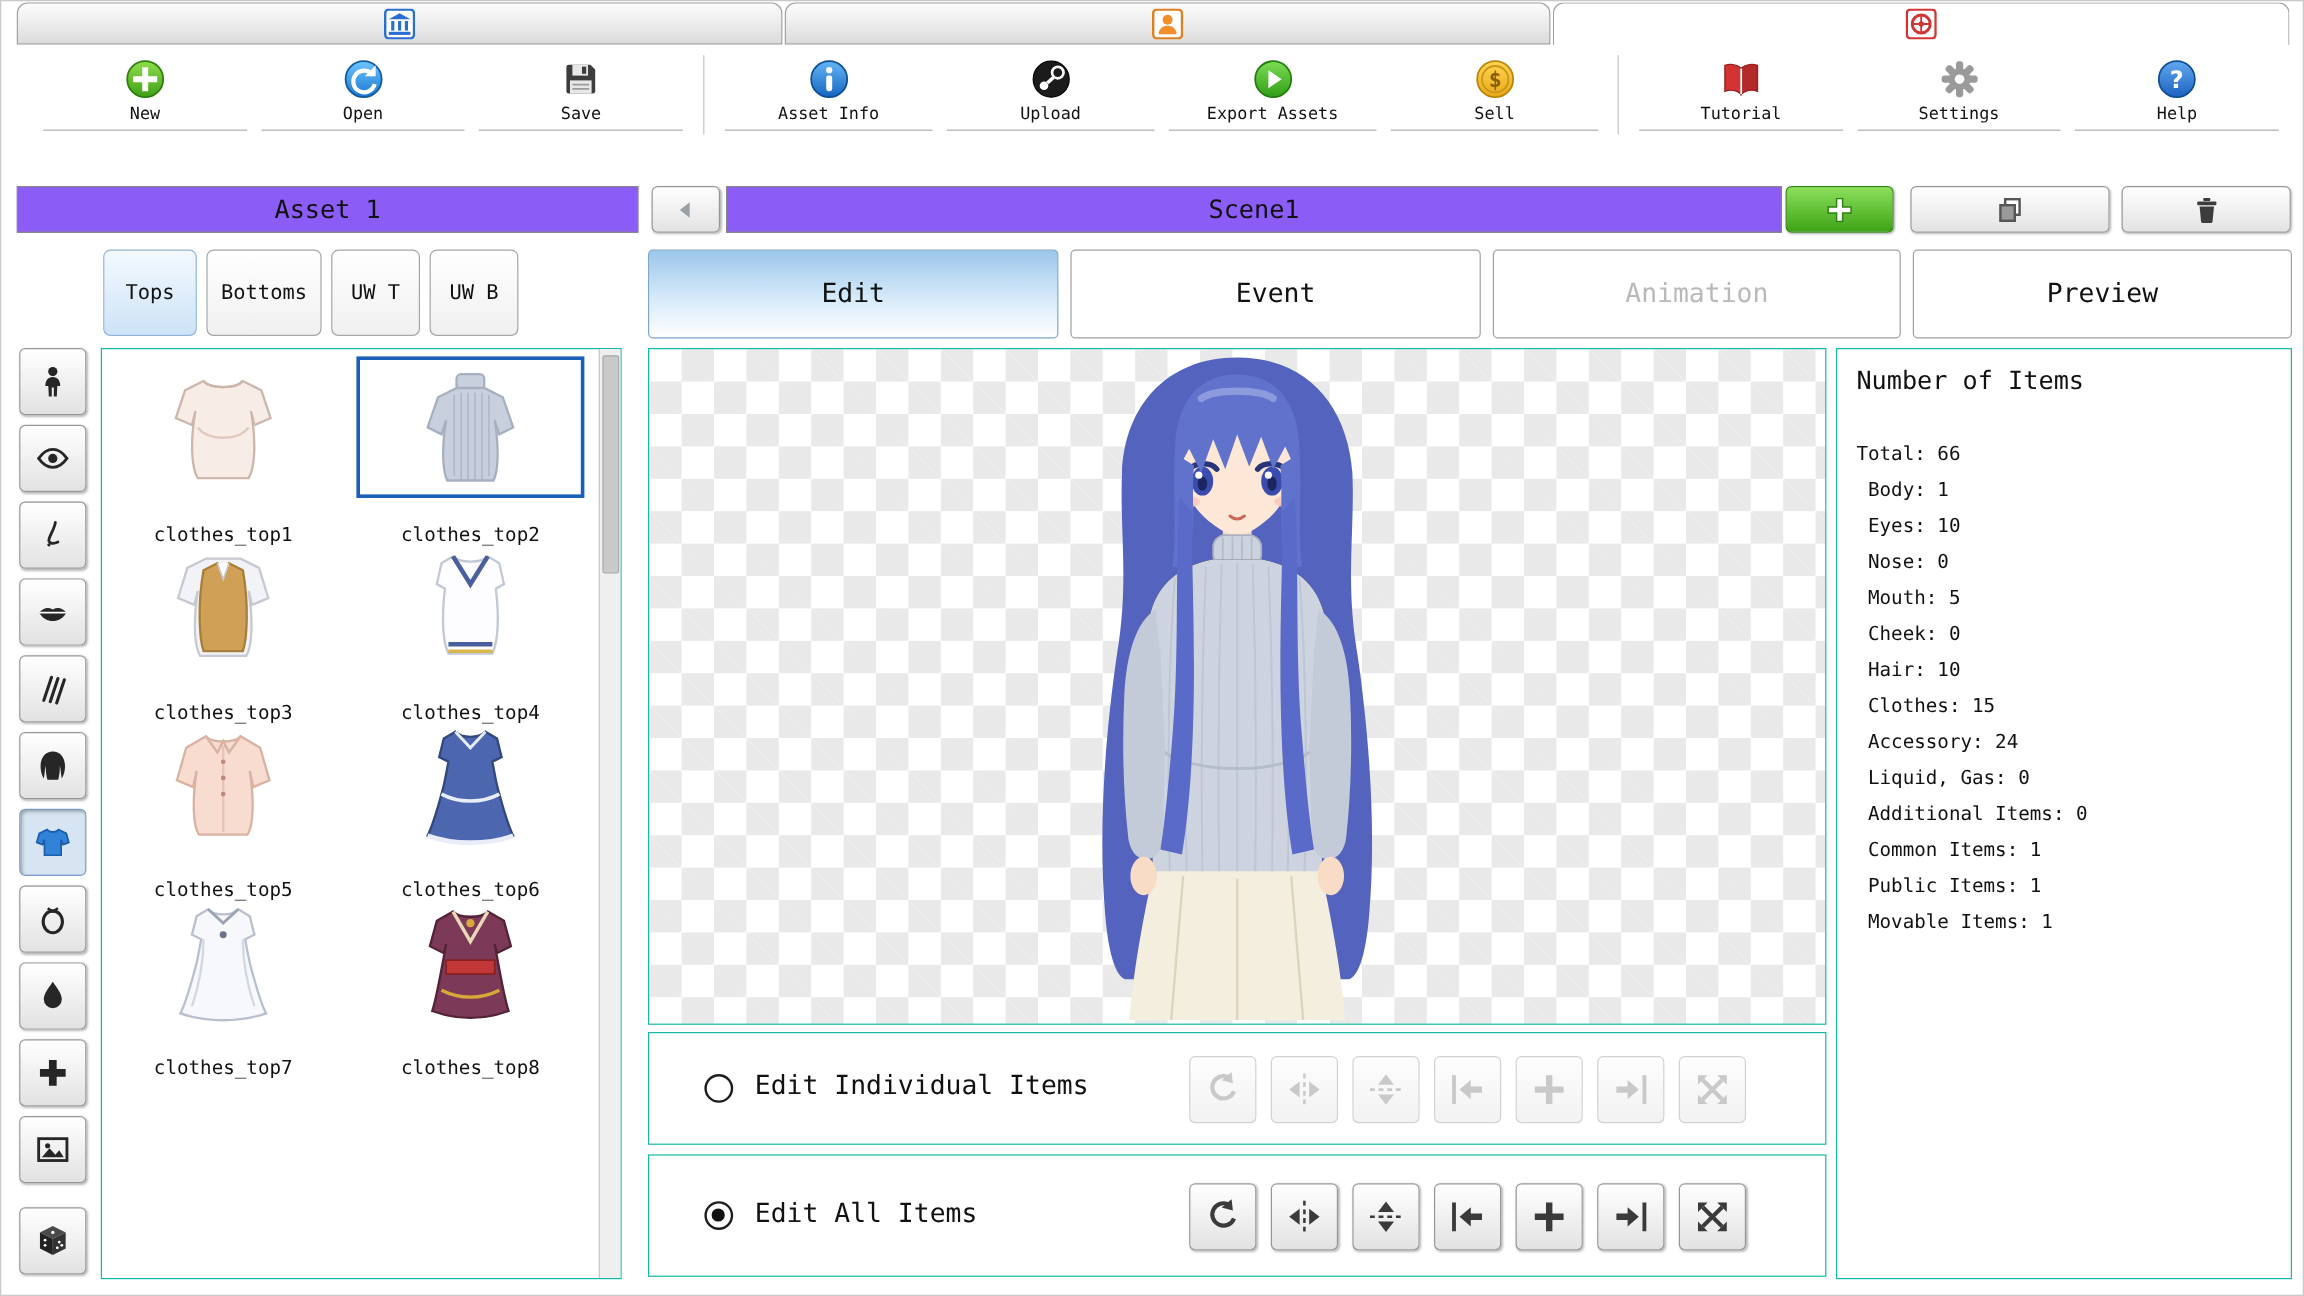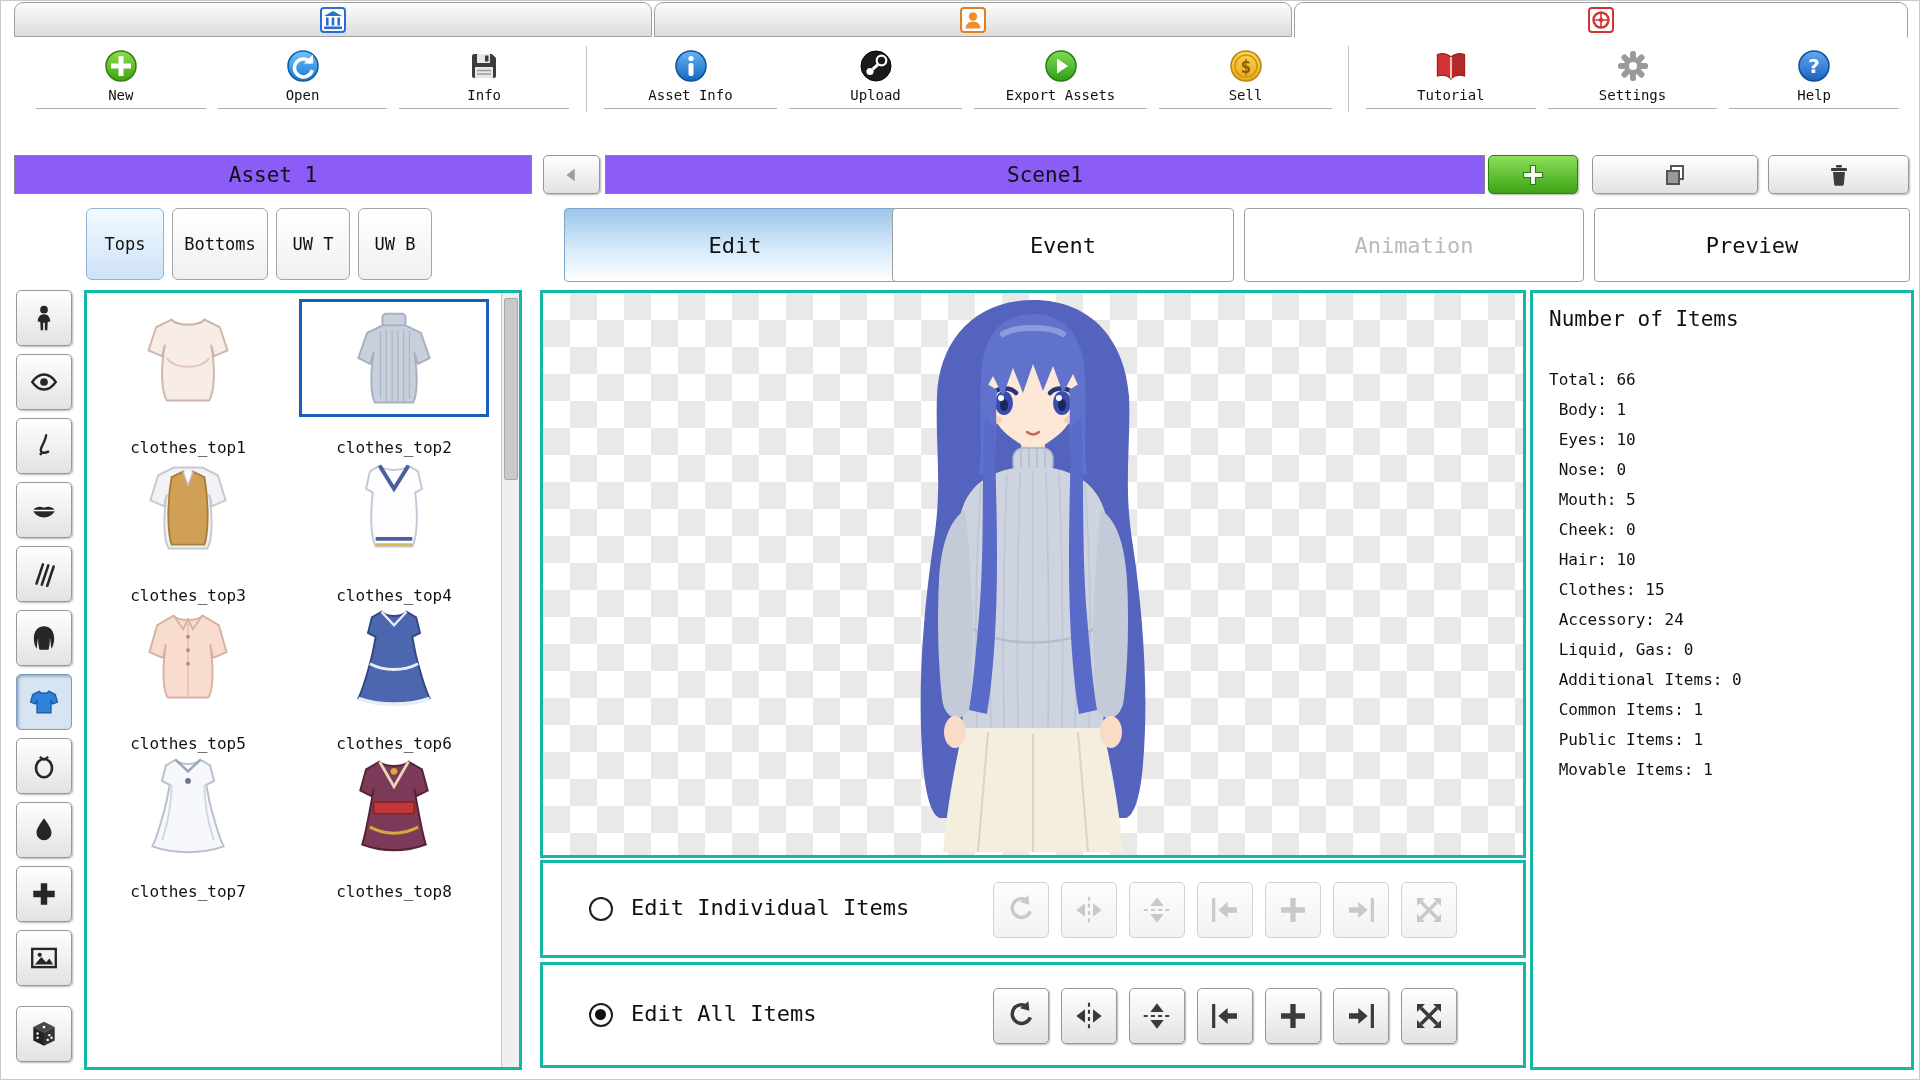--- a/index.html
+++ b/index.html
@@ -16,21 +16,21 @@
   .toolbtn span{font-size:14px}
   .bevel{background:linear-gradient(#ffffff,#e2e2e2);border:1px solid #979797;border-radius:5px;box-shadow:1px 1px 2px rgba(0,0,0,.28),inset 0 1px 0 #fff}
   .cattab{position:absolute;top:208px;height:70px;border-radius:6px;display:flex;align-items:center;justify-content:center;font-size:17px;border:1px solid #a5a5a5;background:linear-gradient(#ffffff,#f0f0f0)}
   .cattab.sel{background:linear-gradient(#f3f9ff,#cde3f6);border-color:#8fb4d8}
   .modetab{position:absolute;top:208px;height:72px;border-radius:4px;display:flex;align-items:center;justify-content:center;font-size:22px;border:1px solid #a0a0a0;background:#fff}
   .modetab.sel{background:linear-gradient(180deg,#9cc6ea,#d6eafa 55%,#ffffff);border-color:#7fa6c8}
   .modetab.dis{color:#b9b9b9}
   .toolbox{position:absolute;left:16px;width:54px;height:54px;display:flex;align-items:center;justify-content:center;color:#262626}
   .toolbox svg{width:30px;height:30px}
   .toolbox.sel{background:#d7e5f3;box-shadow:inset 1.5px 1.5px 3px rgba(0,0,0,.3);border-color:#7a9cc6}
-  .panel{position:absolute;background:#fff;border:3px solid #14b8a6}
+  .panel{position:absolute;background:#fff;border:1px solid #14b8a6}
   .cell{position:absolute;width:190px;text-align:center}
   .thumbbox{height:118px;display:flex;align-items:flex-end;justify-content:center;border:3px solid transparent;box-sizing:border-box}
   .thumbbox.sel{border-color:#1a5fb8}
   .thumbbox svg{width:106px;height:106px}
   .celllabel{font-size:16px;margin-top:21px}
   .checker{background-color:#fff;background-image:linear-gradient(45deg,#e9e9e9 25%,transparent 25%,transparent 75%,#e9e9e9 75%),linear-gradient(45deg,#e9e9e9 25%,transparent 25%,transparent 75%,#e9e9e9 75%);background-position:0 0,27px 27px;background-size:54px 54px}
   .ctrl{position:absolute;width:54px;height:54px;display:flex;align-items:center;justify-content:center;color:#3a3a3a}
   .ctrl svg{width:32px;height:32px}
   .ctrl.dis{background:linear-gradient(#fdfdfd,#f2f2f2);border-color:#d2d2d2;box-shadow:none;color:#c9c9c9}
   .radio{position:absolute;width:24px;height:24px;border:2.5px solid #1d1d1d;border-radius:50%;background:#fff;box-sizing:border-box}
@@ -100,21 +100,21 @@
       <span>Open</span>
     </div>
     <div class="toolbtn">
       <svg viewBox="0 0 36 36" width="36" height="36">
           <path d="M6 8a2 2 0 0 1 2-2h18l4 4v18a2 2 0 0 1-2 2H8a2 2 0 0 1-2-2z" fill="#3d3d3d"></path>
           <rect x="11" y="6" width="13" height="9" fill="#e8e8e8"></rect>
           <rect x="19" y="7.5" width="3.5" height="6" fill="#3d3d3d"></rect>
           <rect x="9" y="19" width="18" height="11" fill="#e8e8e8"></rect>
           <path d="M11 22.5h14M11 26h14" stroke="#9a9a9a" stroke-width="1.5"></path>
         </svg>
-      <span>Info</span>
+      <span>Save</span>
     </div>
   </div>
   <div class="vdiv" style="left:586px;top:46px;height:66px"></div>
 
   <div class="tgroup" style="left:598px;width:740px">
     <div class="toolbtn">
       <svg viewBox="0 0 36 36" width="36" height="36">
           <defs>
             <linearGradient id="gI" x1="0" y1="0" x2="0" y2="1">
               <stop offset="0" stop-color="#64b5f6"></stop>
@@ -242,21 +242,21 @@
   <div class="cattab" style="left:172px;width:94px">
       <span>Bottoms</span>
     </div>
   <div class="cattab" style="left:276px;width:72px">
       <span>UW T</span>
     </div>
   <div class="cattab" style="left:358px;width:72px">
       <span>UW B</span>
     </div>
 
-  <div class="modetab sel" style="left:564px;width:340px">
+  <div class="modetab sel" style="left:540px;width:340px">
       <span>Edit</span>
     </div>
   <div class="modetab" style="left:892px;width:340px">
       <span>Event</span>
     </div>
   <div class="modetab dis" style="left:1244px;width:338px">
       <span>Animation</span>
     </div>
   <div class="modetab" style="left:1594px;width:314px">
       <span>Preview</span>

